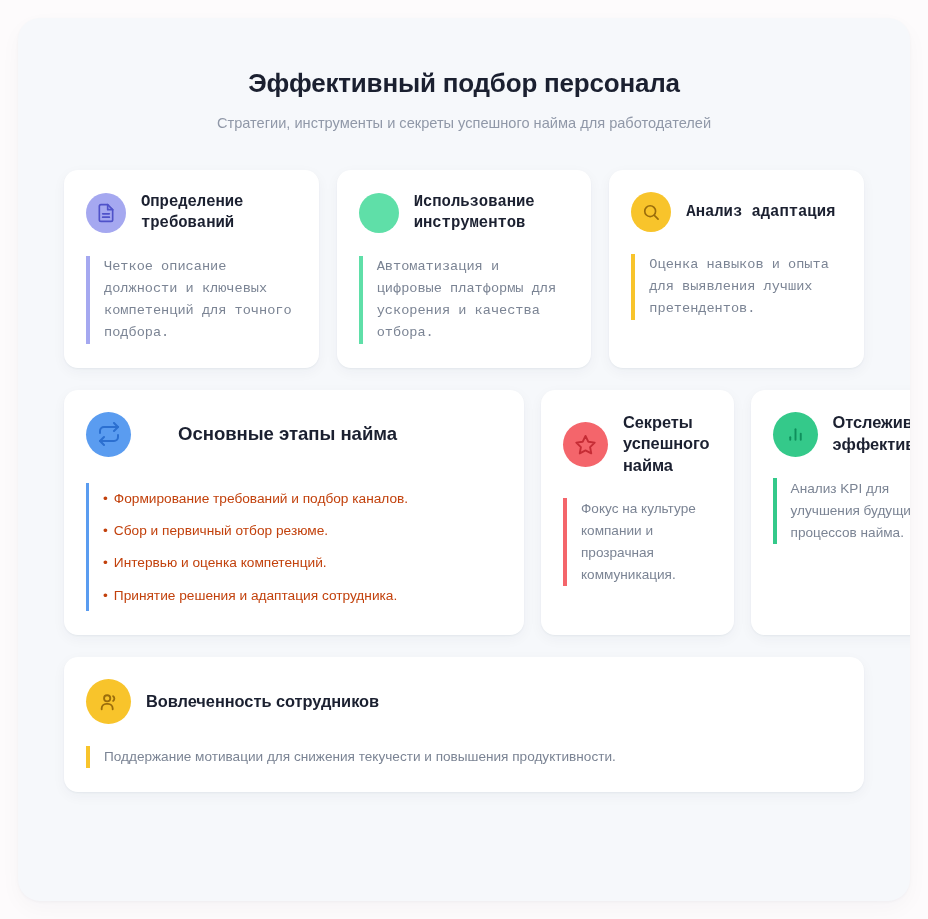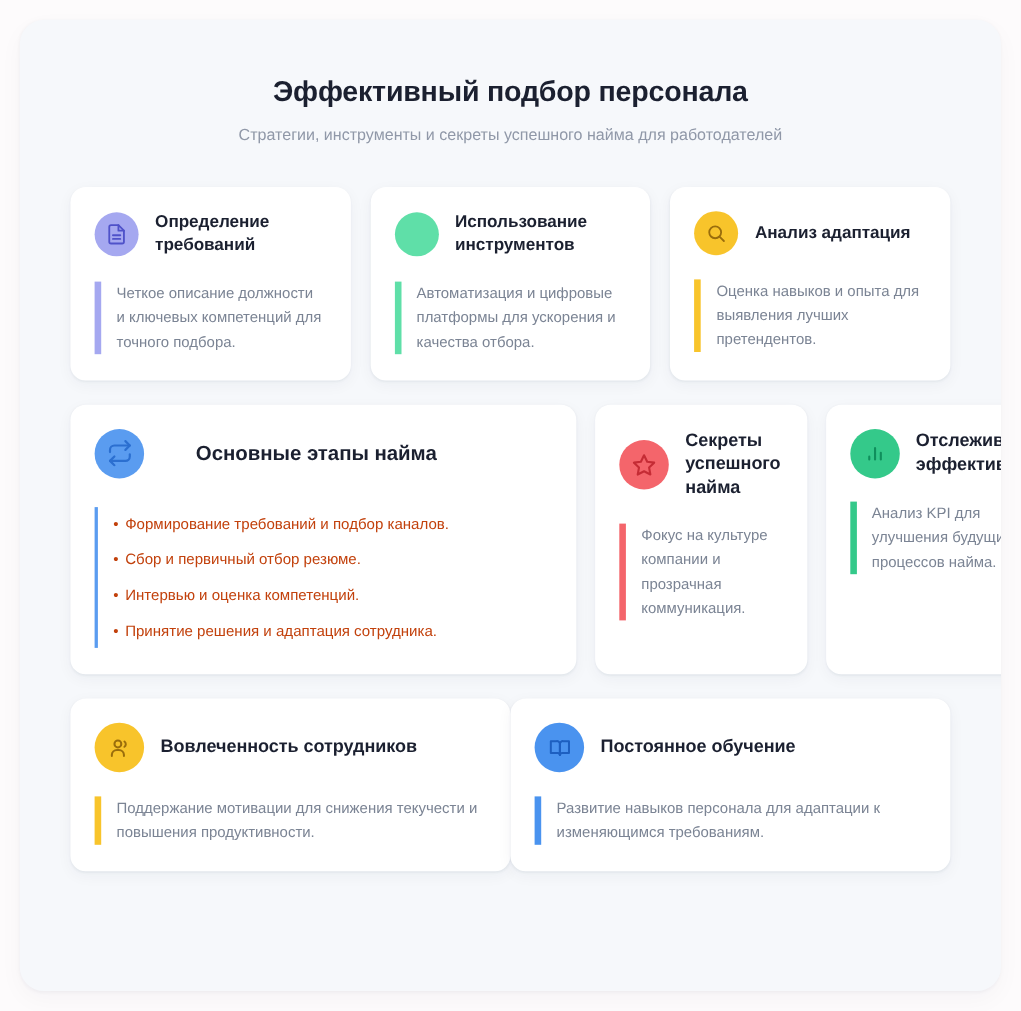--- a/index.html
+++ b/index.html
@@ -52,20 +52,21 @@
 
   
   .content {
     padding: 0 46px;
     margin-top: 37px;
   }
 
   .row-top {
     display: flex;
     gap: 18px;
+    font-family: Liberation Mono, monospace;
   }
   .row-top > .card { flex: 1 1 0; }
 
   .row-mid {
     display: flex;
     gap: 17px;
     margin-top: 22px;
     align-items: stretch;
   }
   .col-left  { flex: 0 0 460px; display: flex; }
@@ -113,21 +114,21 @@
     color: #1b2030;
     line-height: 1.33;
     letter-spacing: -0.05px;
   }
   .card-title.wide { font-size: 16.4px; }
   .card-title.big  { font-size: 18.6px; margin-left: 32px; }
 
   .card-body {
     margin-top: 22px;
     padding-left: 14px;
-    border-left: 6px solid #737373;
+    border-left: 4px solid #737373;
     font-size: 13.6px;
     line-height: 1.62;
     color: #7b8494;
   }
   .card-body.flush { margin-top: 21px; }
 
   .steps {
     margin-top: 26px;
     padding-left: 14px;
     border-left: 3px solid #5a9cf0;
@@ -265,29 +266,17 @@
               <circle cx="10" cy="8" r="3.4"></circle>
               <path d="M4 20v-1.2A5 5 0 0 1 9 14h2a5 5 0 0 1 5 4.8V20"></path>
               <path d="M16.5 5.6a3.2 3.2 0 0 1 0 5.2"></path>
             </svg>
           </div>
           <div class="card-title wide">Вовлеченность сотрудников</div>
         </div>
         <div class="card-body" style="border-left-color:#f8c42b">Поддержание мотивации для снижения текучести и повышения продуктивности.</div>
       </div>
 
-      <div class="card">
-        <div class="card-head">
-          <div class="badge lg" style="background:#4a93ef">
-            <svg width="22" height="22" viewBox="0 0 24 24" fill="none" stroke="#1d5fc0" stroke-width="2" stroke-linecap="round" stroke-linejoin="round">
-              <path d="M3 5.2h5.6A3 3 0 0 1 12 8v11a2.4 2.4 0 0 0-2.4-2H3z"></path>
-              <path d="M21 5.2h-5.6A3 3 0 0 0 12 8v11a2.4 2.4 0 0 1 2.4-2H21z"></path>
-            </svg>
-          </div>
-          <div class="card-title wide">Постоянное обучение</div>
-        </div>
-        <div class="card-body" style="border-left-color:#4a93ef">Развитие навыков персонала для адаптации к изменяющимся требованиям.</div>
-      </div>
 
     </div>
 
   </div>
 </div>
 
 </body></html>

